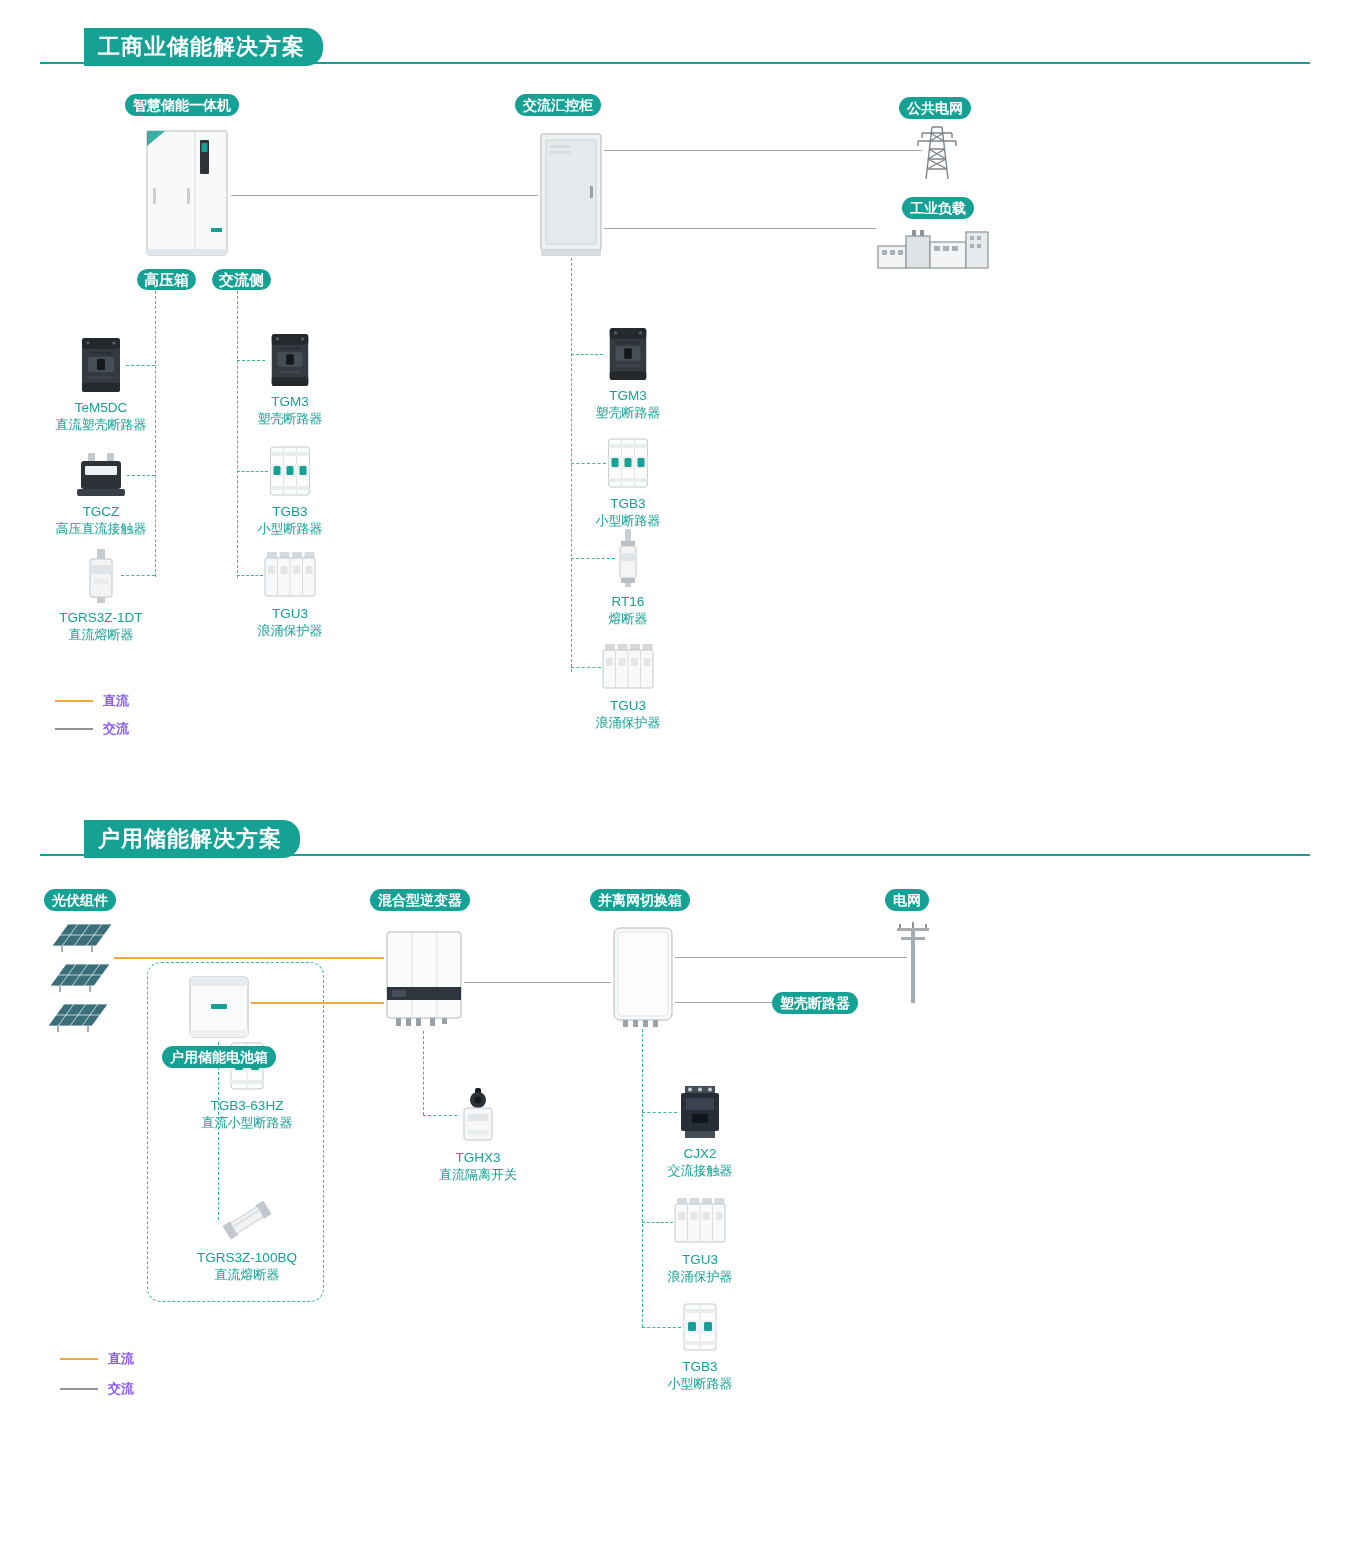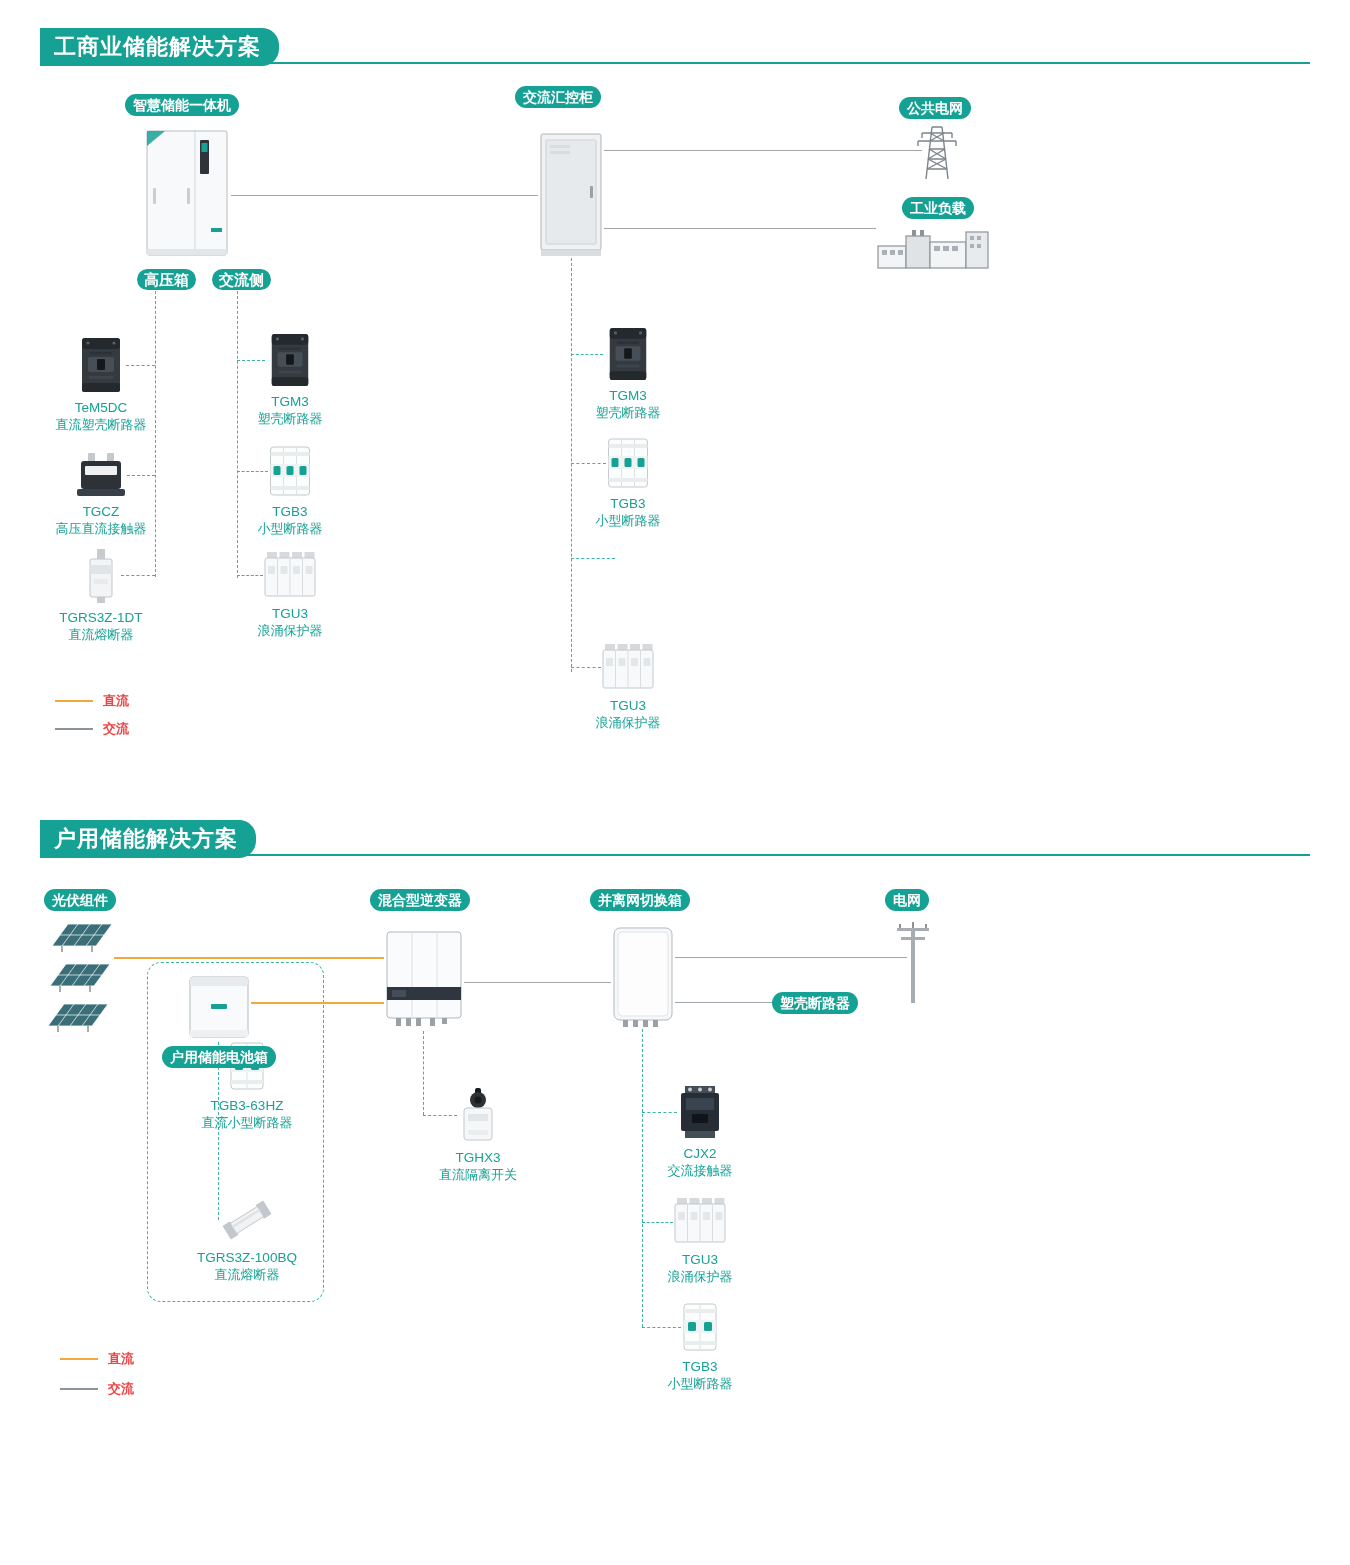--- a/index.html
+++ b/index.html
@@ -4,21 +4,21 @@
 <style>
   * { margin:0; padding:0; box-sizing:border-box; }
   html,body { background:#ffffff; }
   .canvas {
     position:relative; width:1350px; height:1565px; background:#ffffff;
     font-family:"Liberation Sans", sans-serif; overflow:hidden;
   }
   .sec-title {
     position:absolute; background:#16a195; color:#ffffff;
     font-size:22px; font-weight:bold; line-height:1; letter-spacing:1px;
-    padding:8px 18px 8px 14px; border-radius:0 17px 17px 0; z-index:3; white-space:nowrap;
+    padding:8px 18px 8px 14px; border-radius:0 17px 17px 0; z-index:3; white-space:nowrap;margin-left:44px;
   }
   .sec-line { position:absolute; height:2px; background:#16a195; z-index:1; }
   .badge {
     position:absolute; background:#16a195; color:#ffffff;
     font-size:14px; font-weight:bold; line-height:1; padding:4px 8px;
     border-radius:11px; white-space:nowrap; z-index:3;
   }
   .badge.small { font-size:15px; padding:3px 7px; }
   .hline { position:absolute; height:1px; background:#a0a6ab; z-index:0; }
   .hline.dc { background:#f2a93b; height:2px; }
@@ -27,21 +27,21 @@
   .group-dash { position:absolute; border:1.5px dashed #3cb4a5; border-radius:14px; z-index:0; }
   .icon-wrap { position:absolute; z-index:2; }
   .product { position:absolute; width:130px; text-align:center; z-index:2; }
   .pimg { display:flex; align-items:flex-end; justify-content:center; }
   .pname { color:#16a195; font-size:13.5px; line-height:1.3; margin-top:5px; }
   .pdesc { color:#16a195; font-size:13px; line-height:1.3; }
   .legend-row { position:absolute; display:flex; align-items:center; gap:10px; z-index:2; }
   .legend-swatch { width:38px; height:2px; }
   .legend-swatch.dc { background:#f2a93b; }
   .legend-swatch.ac { background:#8d9499; }
-  .legend-label { font-size:13px; color:#ef4444; font-weight:bold; }
+  .legend-label { font-size:13px; color:#8b5cf6; font-weight:bold; }
   svg.sym { display:block; }
 </style>
 </head>
 <body>
 
 <svg width="0" height="0" style="position:absolute" aria-hidden="true">
   <defs>
     <symbol id="sym-mccb" viewBox="0 0 50 58">
       <rect x="6" y="2" width="38" height="54" rx="3" fill="#343a40"></rect>
       <rect x="6" y="2" width="38" height="11" rx="3" fill="#24292d"></rect>
@@ -245,21 +245,21 @@
   <div class="sec-line" style="left:40px;top:62px;width:1270px"></div>
   <div class="sec-title" style="left:40px;top:28px">工商业储能解决方案</div>
 
   <div class="badge" style="left:125px;top:94px">智慧储能一体机</div>
   <div class="icon-wrap" style="left:143px;top:128px">
     <svg class="sym" width="88" height="130">
         <use href="#sym-cab-storage"></use>
       </svg>
   </div>
 
-  <div class="badge" style="left:515px;top:86px">交流汇控柜</div>
+  <div class="badge" style="left:515px;top:94px">交流汇控柜</div>
   <div class="icon-wrap" style="left:538px;top:131px">
     <svg class="sym" width="66" height="127">
         <use href="#sym-cab-ac"></use>
       </svg>
   </div>
 
   <div class="badge" style="left:899px;top:97px">公共电网</div>
   <div class="icon-wrap" style="left:910px;top:119px">
     <svg class="sym" width="54" height="62">
         <use href="#sym-tower"></use>
@@ -361,20 +361,29 @@
   </div>
   <div class="product" style="left:563px;top:436px">
     <div class="pimg" style="height:54px">
         <svg class="sym" width="44" height="54">
           <use href="#sym-mcb3"></use>
         </svg>
       </div>
     <div class="pname">TGB3</div>
     <div class="pdesc">小型断路器</div>
   </div>
+  <div class="product" style="left:563px;top:528px">
+    <div class="pimg" style="height:60px">
+        <svg class="sym" width="26" height="60">
+          <use href="#sym-rt16"></use>
+        </svg>
+      </div>
+    <div class="pname">RT16</div>
+    <div class="pdesc">熔断器</div>
+  </div>
   <div class="product" style="left:563px;top:642px">
     <div class="pimg" style="height:50px">
         <svg class="sym" width="54" height="50">
           <use href="#sym-spd"></use>
         </svg>
       </div>
     <div class="pname">TGU3</div>
     <div class="pdesc">浪涌保护器</div>
   </div>
 

